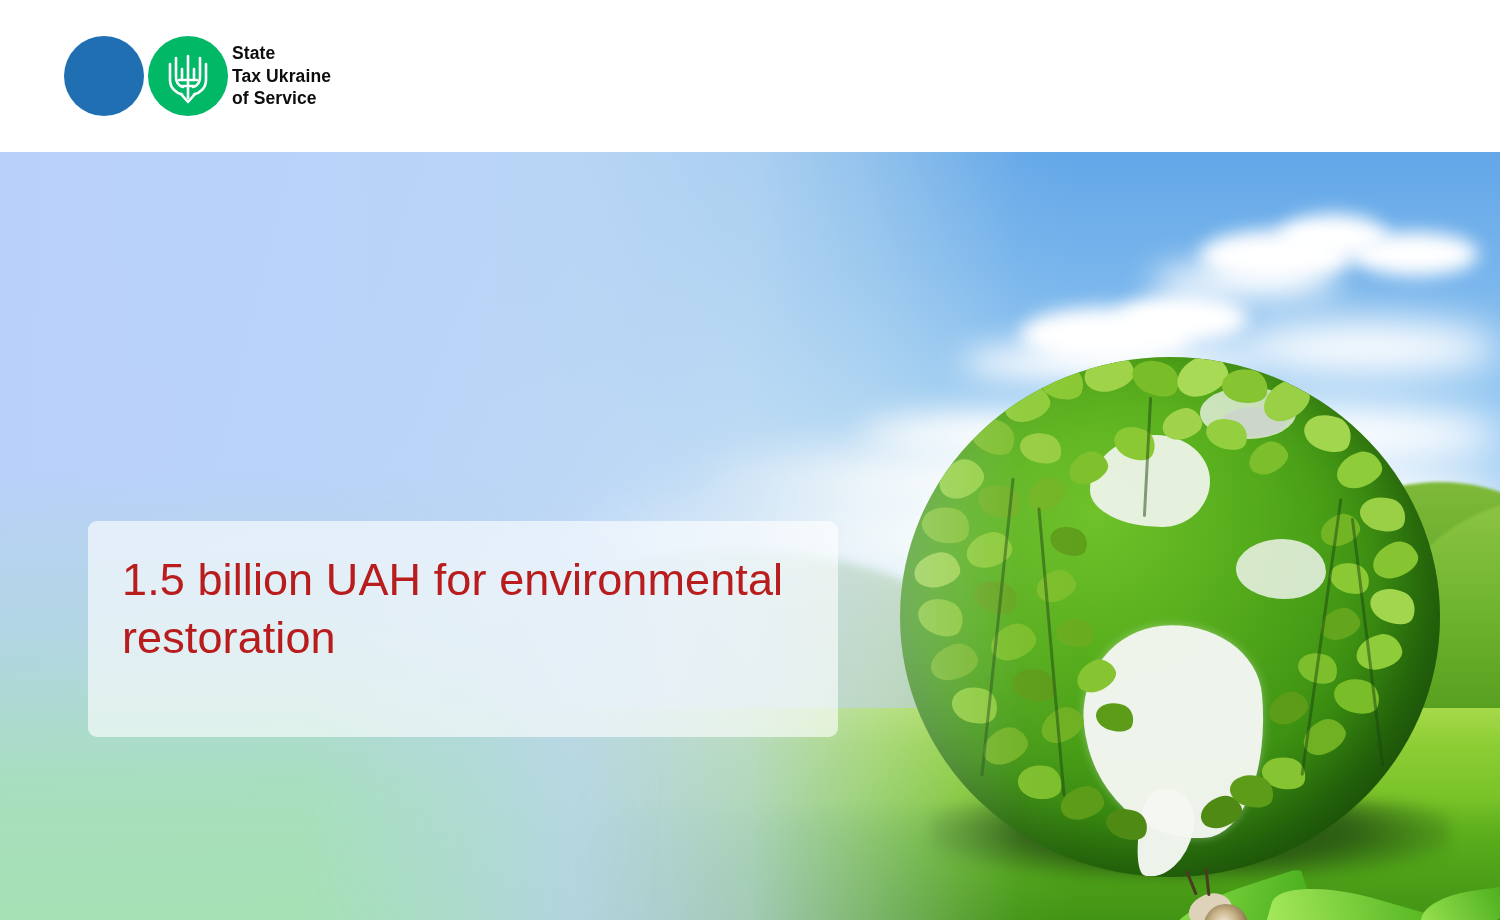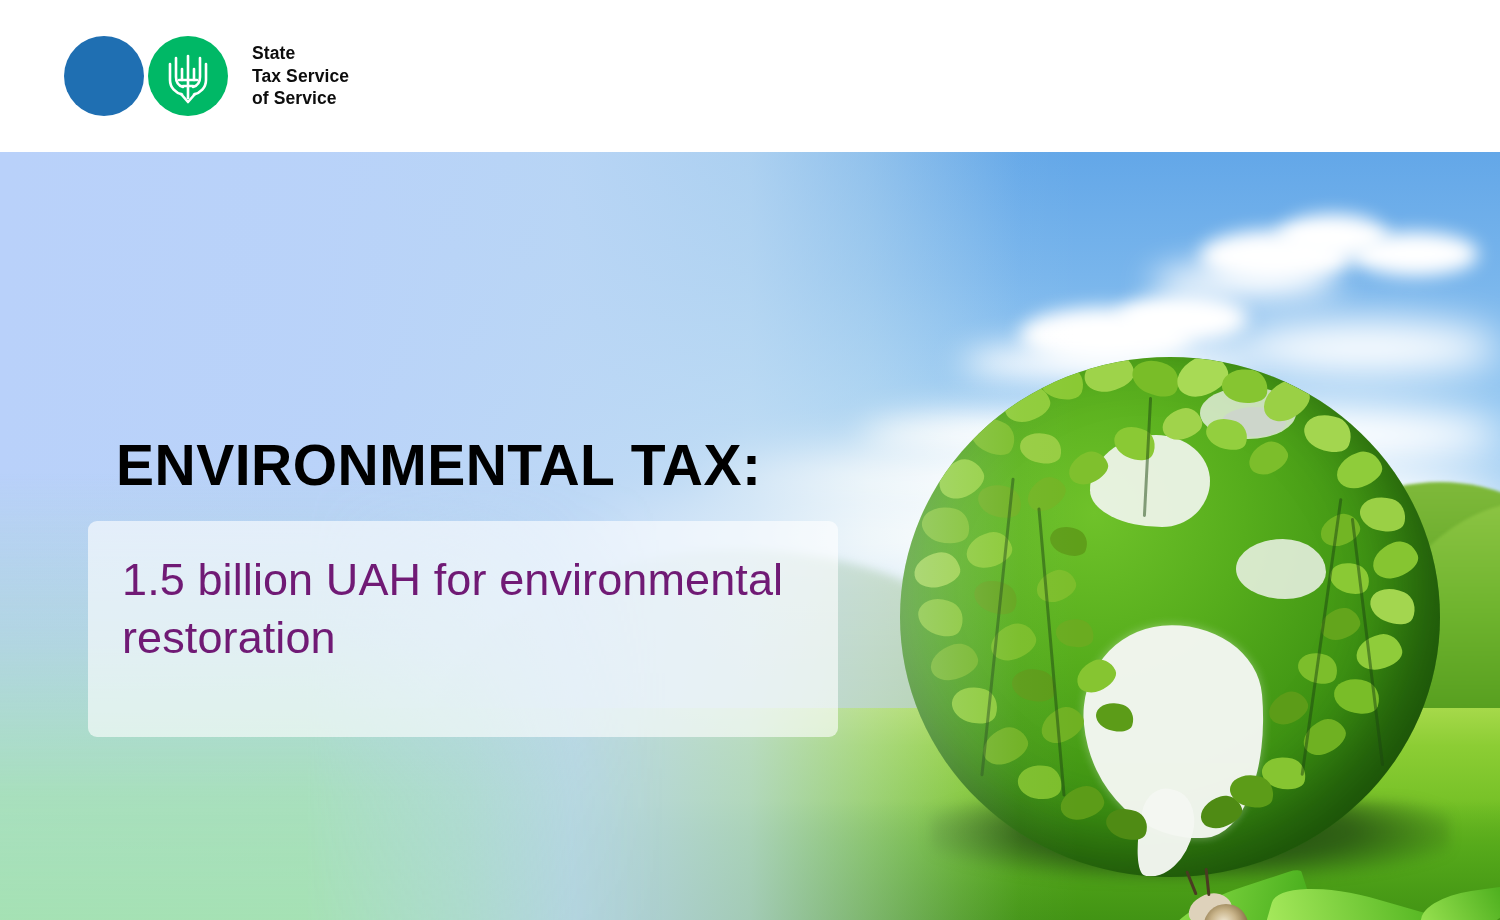--- a/index.html
+++ b/index.html
@@ -55,21 +55,21 @@
     width: 80px; height: 80px;
     border-radius: 50%;
     background: #00b866;
   }
   .logo-trident {
     position: absolute;
     left: 84px; top: 0;
     width: 80px; height: 80px;
   }
   .logo-text {
-    margin-left: 24px;
+    margin-left: 4px;
     font-size: 17.5px;
     line-height: 22.5px;
     font-weight: 700;
     color: #0d0d0d;
     letter-spacing: 0.1px;
     white-space: nowrap;
   }
 
   
   .stage {
@@ -338,21 +338,21 @@
     background: rgba(255,255,255,0.62);
     border-radius: 9px;
     z-index: 30;
     box-sizing: border-box;
     padding: 30px 34px 0 34px;
   }
   .subtitle-text {
     font-size: 45px;
     line-height: 58px;
     font-weight: 400;
-    color: #701a75;
+    color: #b91c1c;
     letter-spacing: 0.1px;
   }
 </style>
 </head>
 <body>
 
 <div class="banner">
 
   <div class="header">
     <div class="logo-group">
@@ -369,21 +369,21 @@
             <path d="M34 33 L34 44"></path>
             <path d="M46 33 L46 44"></path>
             <path d="M33 58 L40 66 L47 58"></path>
             <path d="M35 50 L45 50"></path>
             <path d="M31 44 L49 44"></path>
           </g>
         </svg>
       </div>
       <div class="logo-text">
         <div>State</div>
-        <div>Tax Service</div>
+        <div>Tax Ukraine</div>
         <div>of Service</div>
       </div>
     </div>
   </div>
 
   <div class="stage">
 
     <div class="panel-wash"></div>
 
     <div class="photo">
@@ -510,20 +510,19 @@
           <div class="snail-shell" style="left:1204px; top:752px; width:44px; height:42px;"></div>
           <div class="snail-horn" style="left:1190px; top:718px; width:2.5px; height:26px; transform:rotate(-22deg);"></div>
           <div class="snail-horn" style="left:1206px; top:716px; width:2.5px; height:28px; transform:rotate(-6deg);"></div>
         </div>
       </div>
 
       <div class="blend-left"></div>
       <div class="blend-bottom-left"></div>
     </div>
 
-    <div class="headline">ENVIRONMENTAL TAX:</div>
 
     <div class="subtitle-card">
       <div class="subtitle-text">1.5 billion UAH for environmental restoration</div>
     </div>
 
   </div>
 </div>
 
 </body></html>

